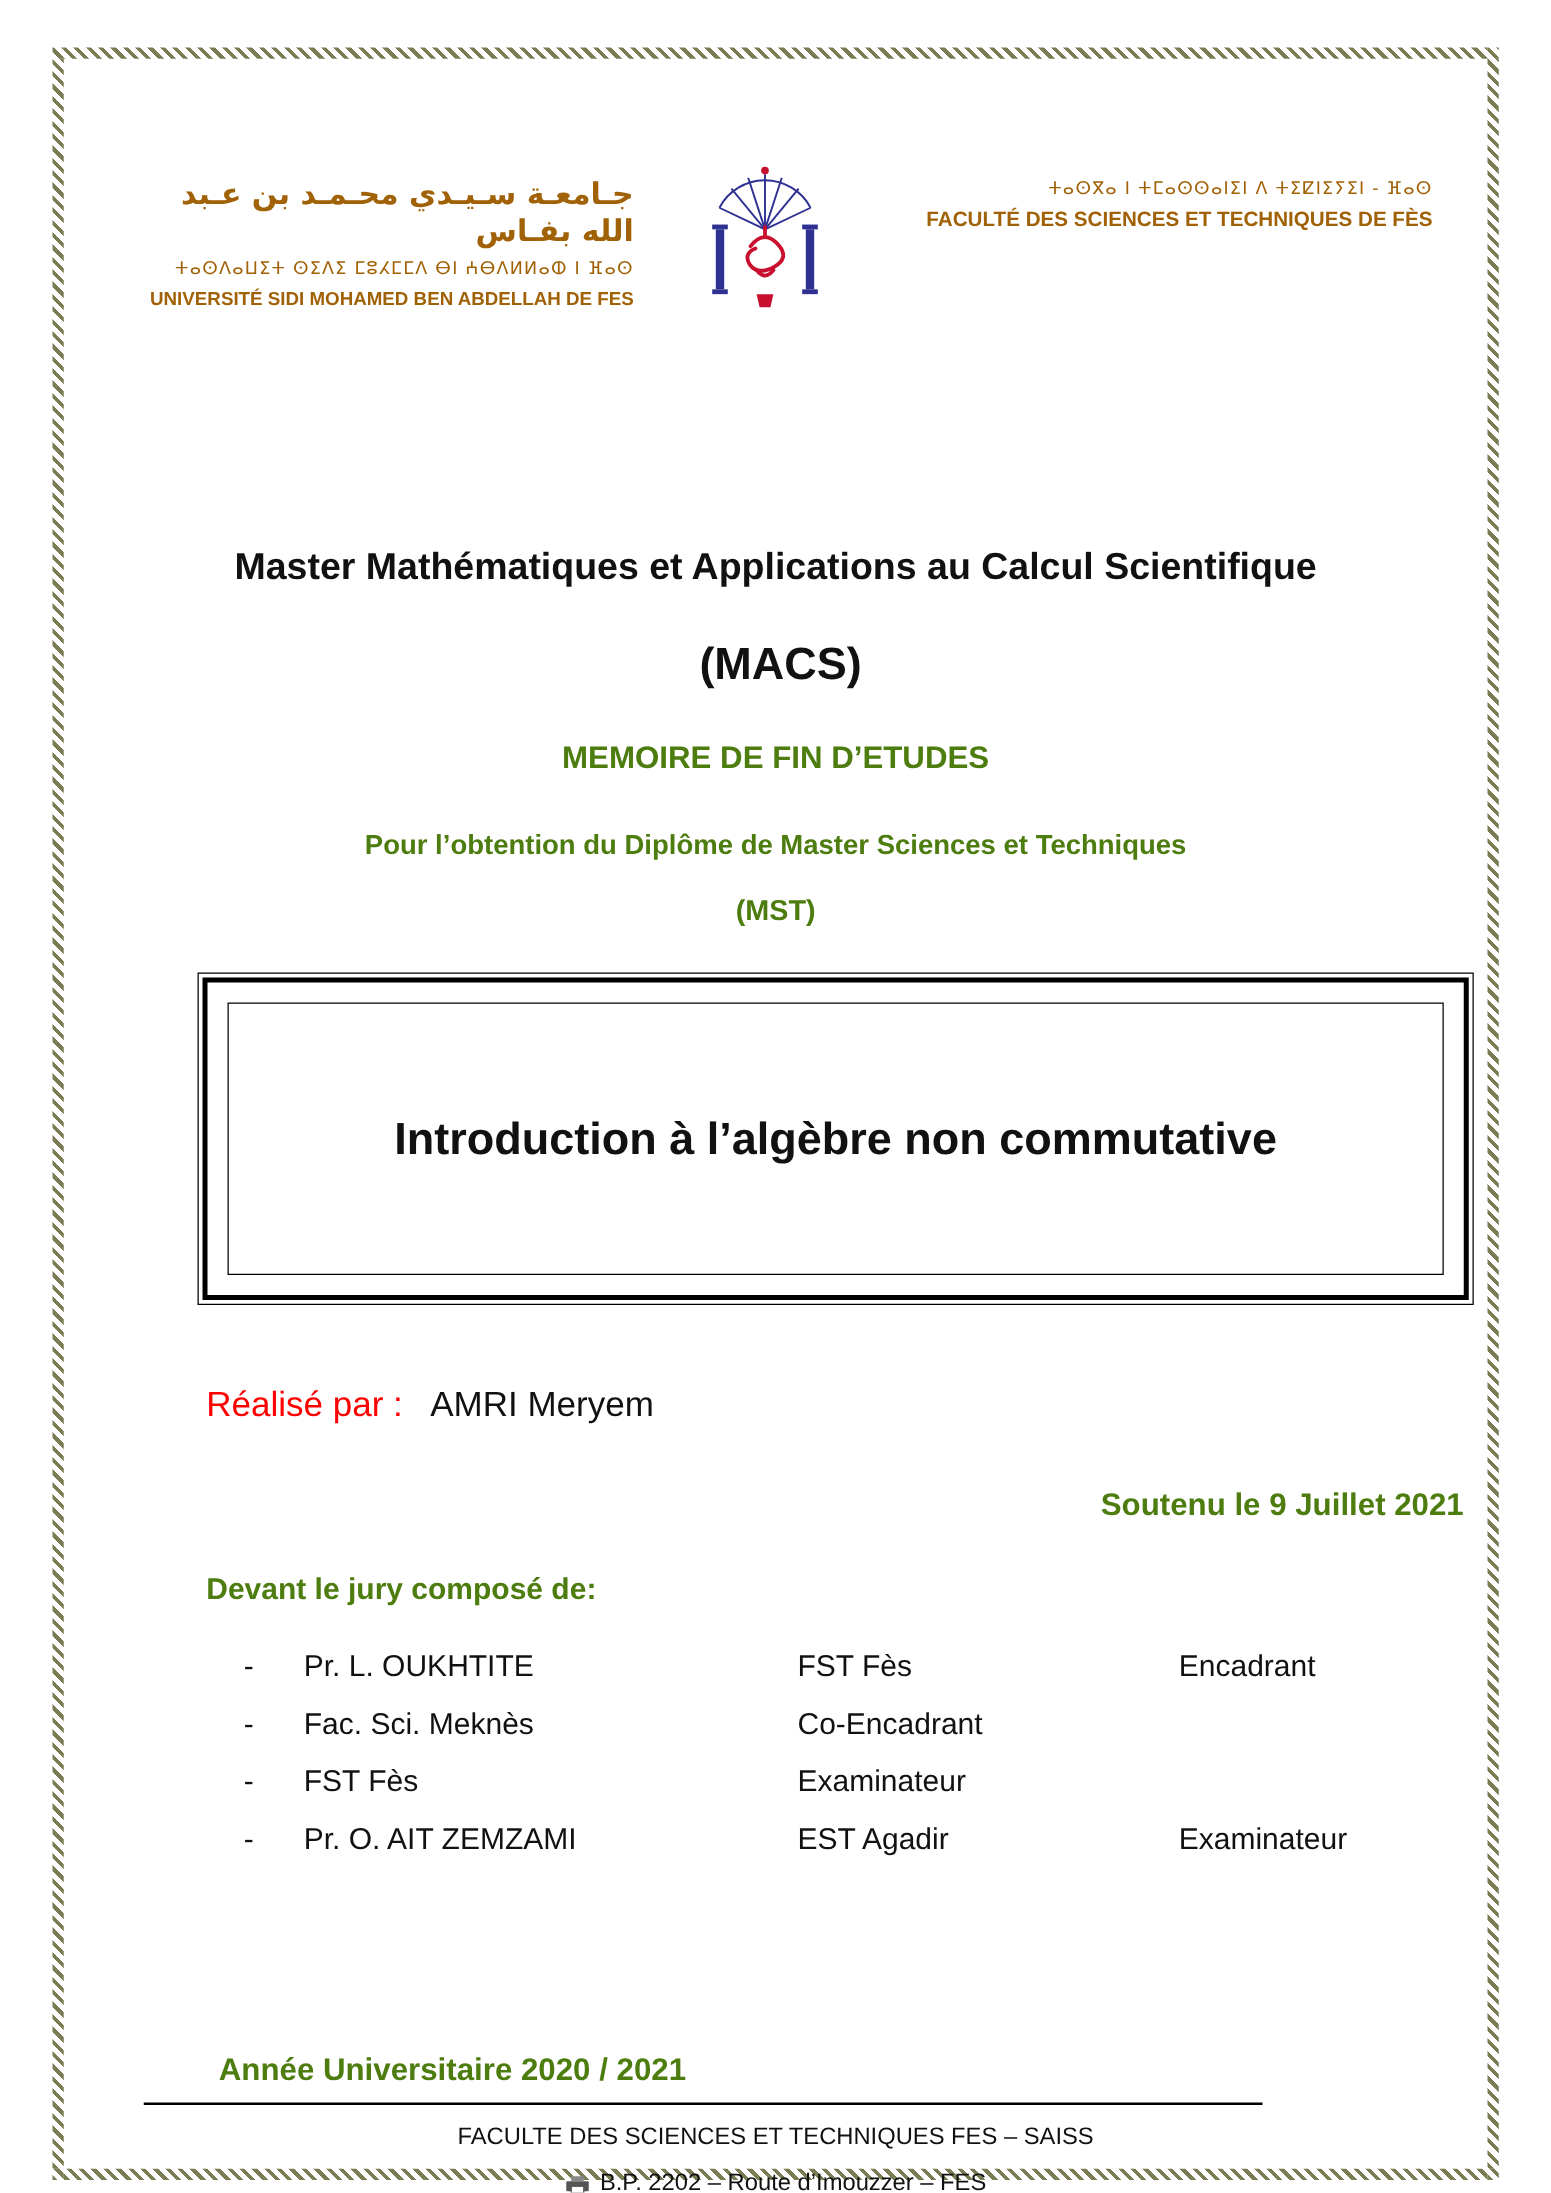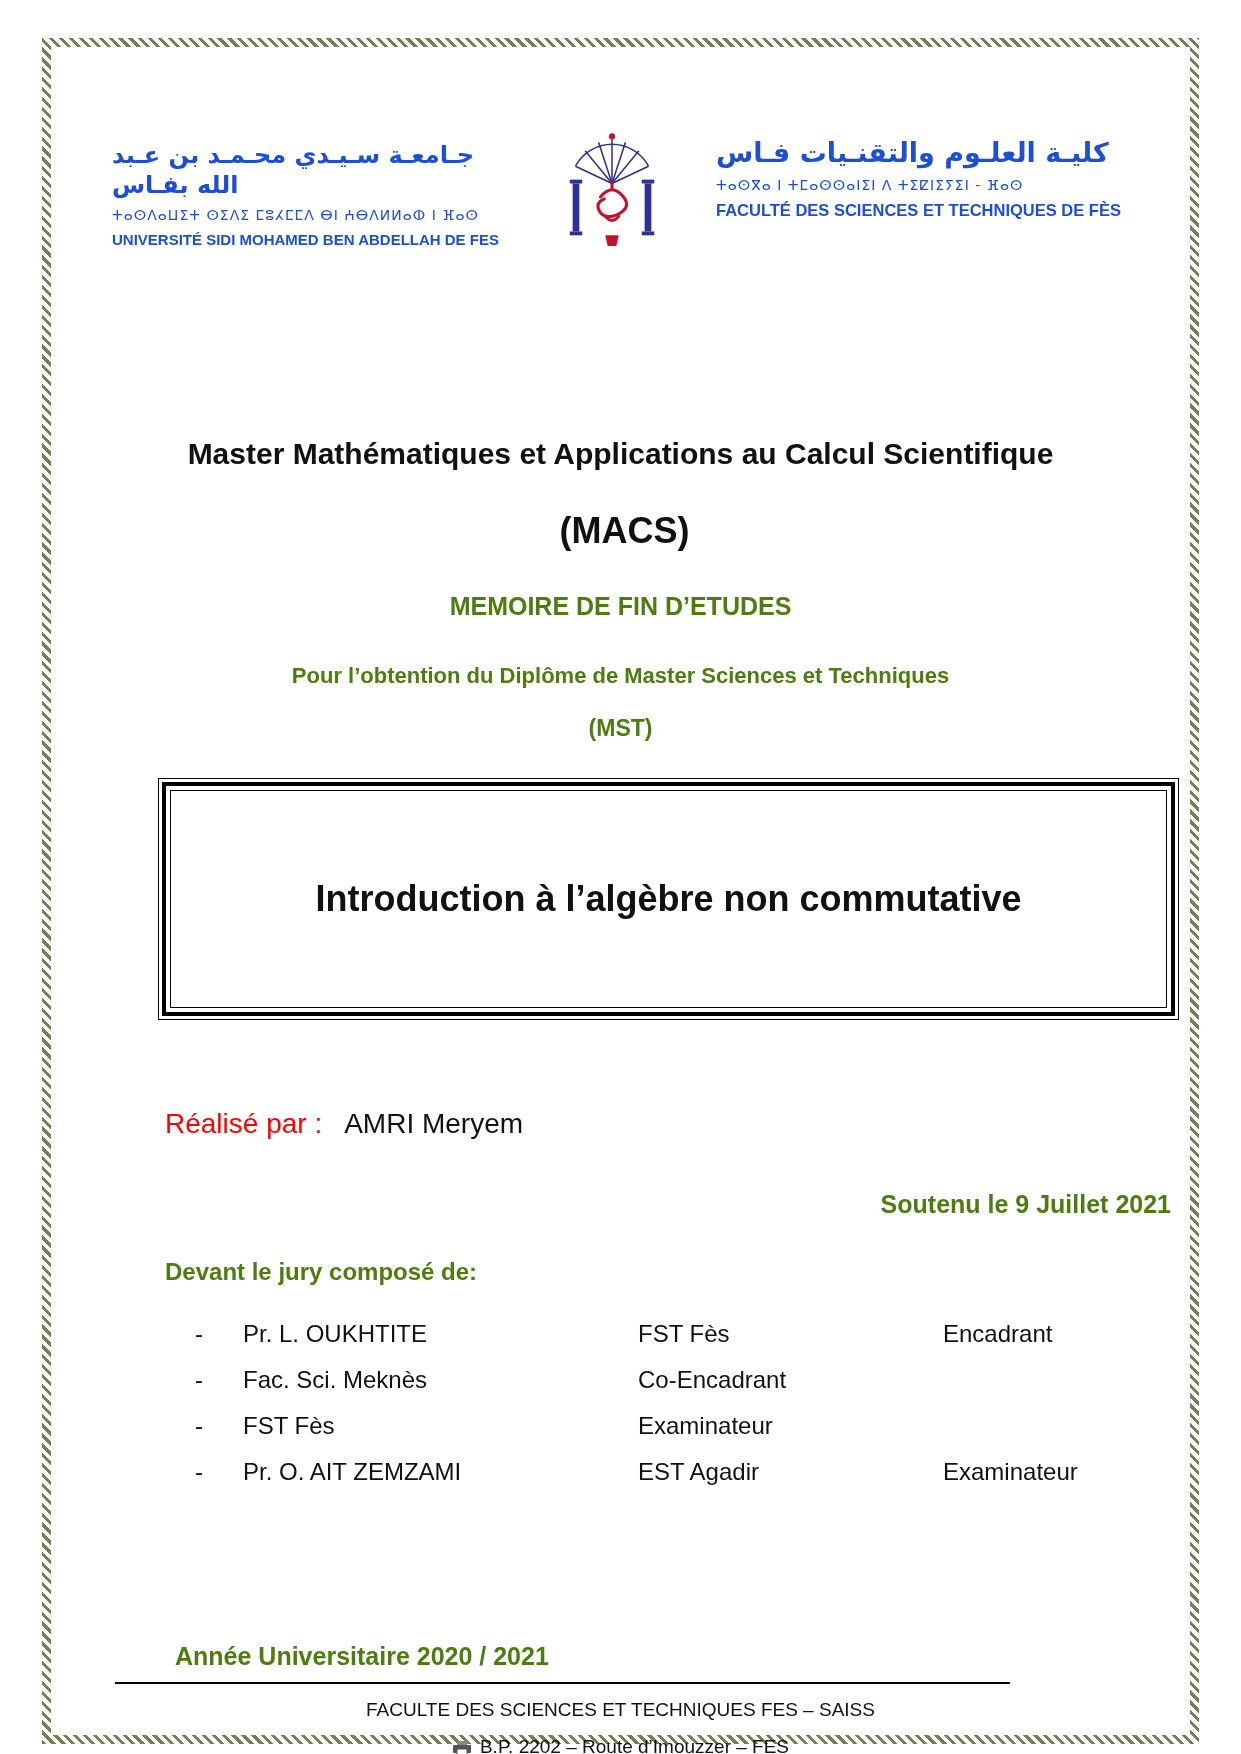--- a/index.html
+++ b/index.html
@@ -28,21 +28,21 @@
   .red { color: #FF0000; }
 
   
   .header {
     position: absolute;
     top: 126px; left: 112px; right: 95px;
     display: flex;
     justify-content: space-between;
     align-items: flex-start;
   }
-  .header-block { text-align: left; color: #1d4ed8; }
+  .header-block { text-align: right; color: #a16207; }
   .header-left  { width: 395px; padding-top: 14px; }
   .header-right { width: 430px; padding-top: 10px; }
   .hdr-arabic {
     font-family: "DejaVu Sans", sans-serif;
     direction: rtl;
     font-weight: bold;
     font-size: 24px;
     line-height: 1.25;
   }
   .header-right .hdr-arabic { font-size: 27px; }
@@ -70,21 +70,21 @@
   .mst            { top: 715px; left: 70px; right: 70px; font-size: 23px; font-weight: bold; }
 
   
   .title-box-outer {
     position: absolute;
     top: 778px; left: 158px; right: 62px;
     border: 1px solid #000;
     padding: 3px;
     background: #fff;
   }
-  .title-box-mid { border: 4px solid #000; padding: 4px; }
+  .title-box-mid { border: 4px solid #000; padding: 16px; }
   .title-box-inner {
     border: 1px solid #000;
     height: 218px;
     display: flex;
     align-items: center;
     justify-content: center;
   }
   .thesis-title { font-size: 36px; font-weight: bold; color: #111; }
 
   
@@ -143,21 +143,20 @@
     </g>
     <g stroke="#C8102E" stroke-width="3.2" fill="none" stroke-linecap="round">
       <path d="M38 72 q12 -15 24 0 q8 10 -4 17 q-14 8 -21 -2 q-5 -9 5 -13"></path>
       <path d="M43 92 q7 9 14 0"></path>
       <path d="M50 63 v-7"></path>
     </g>
     <path d="M43 112 h14 l-2.5 11 h-9 z" fill="#C8102E"></path>
   </svg>
 
   <div class="header-block header-right">
-    <div class="hdr-arabic">كليـة العلـوم والتقنـيات فـاس</div>
     <div class="hdr-tifinagh">ⵜⴰⵙⴳⴰ ⵏ ⵜⵎⴰⵙⵙⴰⵏⵉⵏ ⴷ ⵜⵉⵇⵏⵉⵢⵉⵏ - ⴼⴰⵙ</div>
     <div class="hdr-french">FACULTÉ DES SCIENCES ET TECHNIQUES DE FÈS</div>
   </div>
 </div>
 
 <div class="abs center master-title">Master Mathématiques et Applications au Calcul  Scientifique</div>
 <div class="abs center macs">(MACS)</div>
 <div class="abs center memoire brown">MEMOIRE DE FIN D’ETUDES</div>
 <div class="abs center obtention brown">Pour l’obtention du Diplôme de Master Sciences et Techniques</div>
 <div class="abs center mst brown">(MST)</div>

